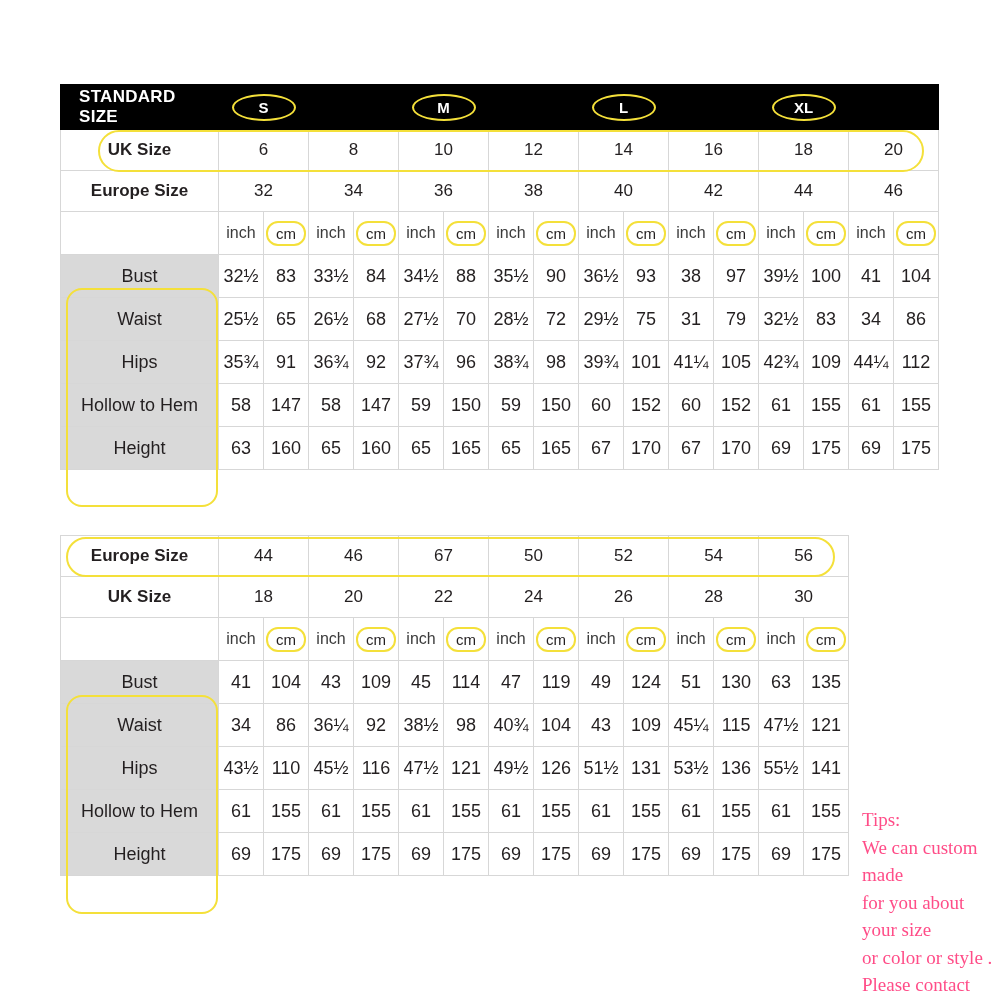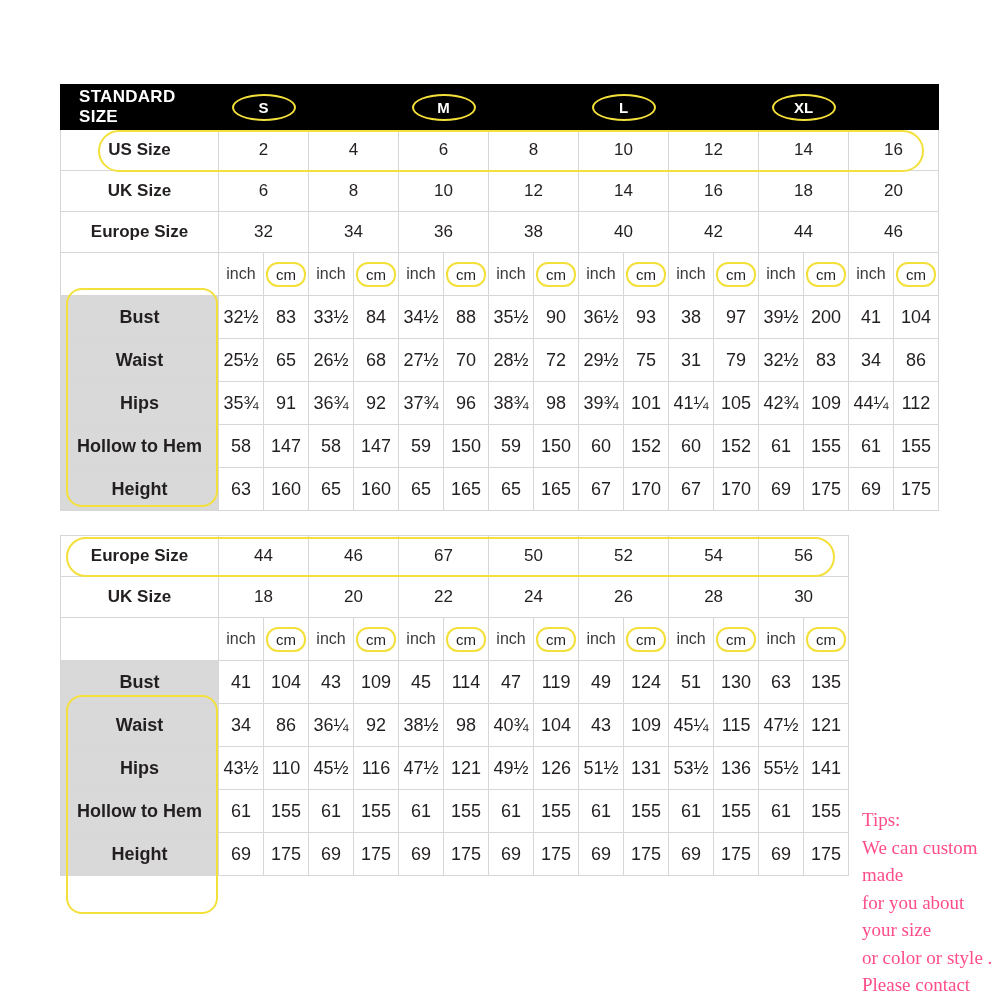--- a/index.html
+++ b/index.html
@@ -80,21 +80,21 @@
   
   .lbl {
     text-align: center !important;
     font-weight: bold;
     font-size: 16px;
     color: #231f20;
   }
   .lbl-grey {
     background: #d9d9d9 !important;
     text-align: center !important;
-    font-weight: bold;
+    font-weight: normal;
     font-size: 16px;
     color: #231f20;
   }
 
   .unit-row td { height: 42px; color: #3a3a3a; font-size: 16px; }
   .unit-cm {
     display: inline-block;
     padding: 3px 8px;
     border: 2px solid #f4e03a;
     border-radius: 12px;
@@ -158,31 +158,20 @@
       <td colspan="2"><span class="size-badge">S</span></td>
       <td colspan="2"></td>
       <td colspan="2"><span class="size-badge">M</span></td>
       <td colspan="2"></td>
       <td colspan="2"><span class="size-badge">L</span></td>
       <td colspan="2"></td>
       <td colspan="2"><span class="size-badge">XL</span></td>
       <td colspan="2"></td>
     </tr>
 
-    <tr>
-      <td class="lbl">US Size</td>
-      <td colspan="2">2</td>
-      <td colspan="2">4</td>
-      <td colspan="2">6</td>
-      <td colspan="2">8</td>
-      <td colspan="2">10</td>
-      <td colspan="2">12</td>
-      <td colspan="2">14</td>
-      <td colspan="2">16</td>
-    </tr>
 
     <tr>
       <td class="lbl">UK Size</td>
       <td colspan="2">6</td>
       <td colspan="2">8</td>
       <td colspan="2">10</td>
       <td colspan="2">12</td>
       <td colspan="2">14</td>
       <td colspan="2">16</td>
       <td colspan="2">18</td>
@@ -229,21 +218,21 @@
       <td>84</td>
       <td>34½</td>
       <td>88</td>
       <td>35½</td>
       <td>90</td>
       <td>36½</td>
       <td>93</td>
       <td>38</td>
       <td>97</td>
       <td>39½</td>
-      <td>200</td>
+      <td>100</td>
       <td>41</td>
       <td>104</td>
     </tr>
 
     <tr class="meas-row">
       <td class="lbl-grey">Waist</td>
       <td>25½</td>
       <td>65</td>
       <td>26½</td>
       <td>68</td>

